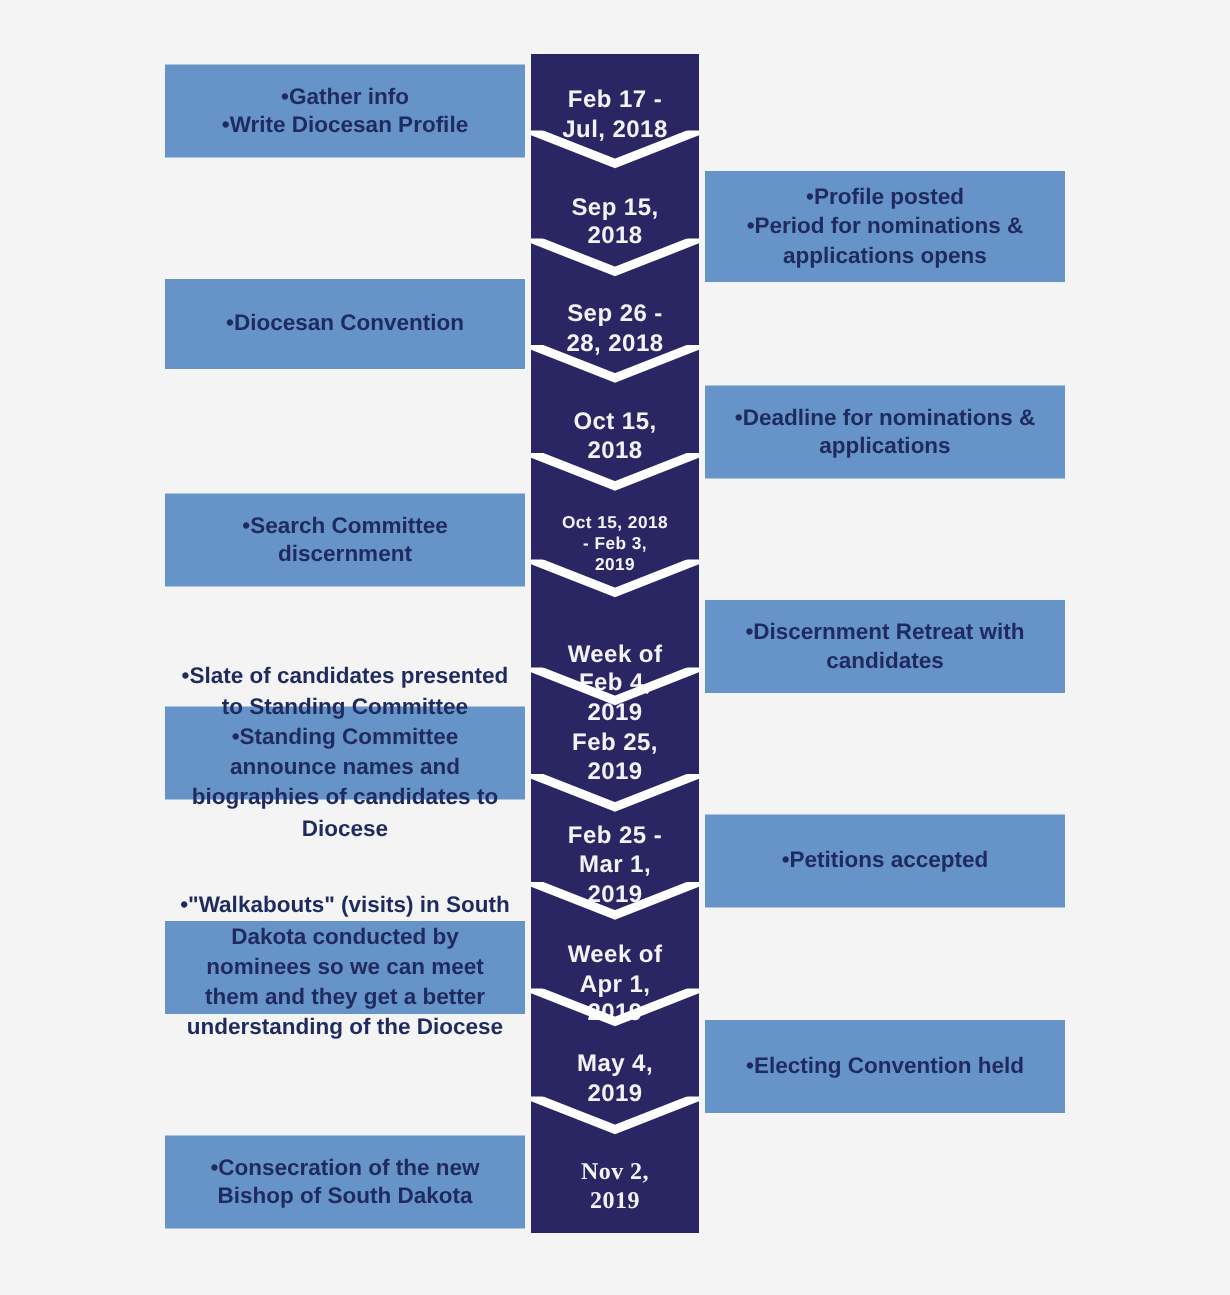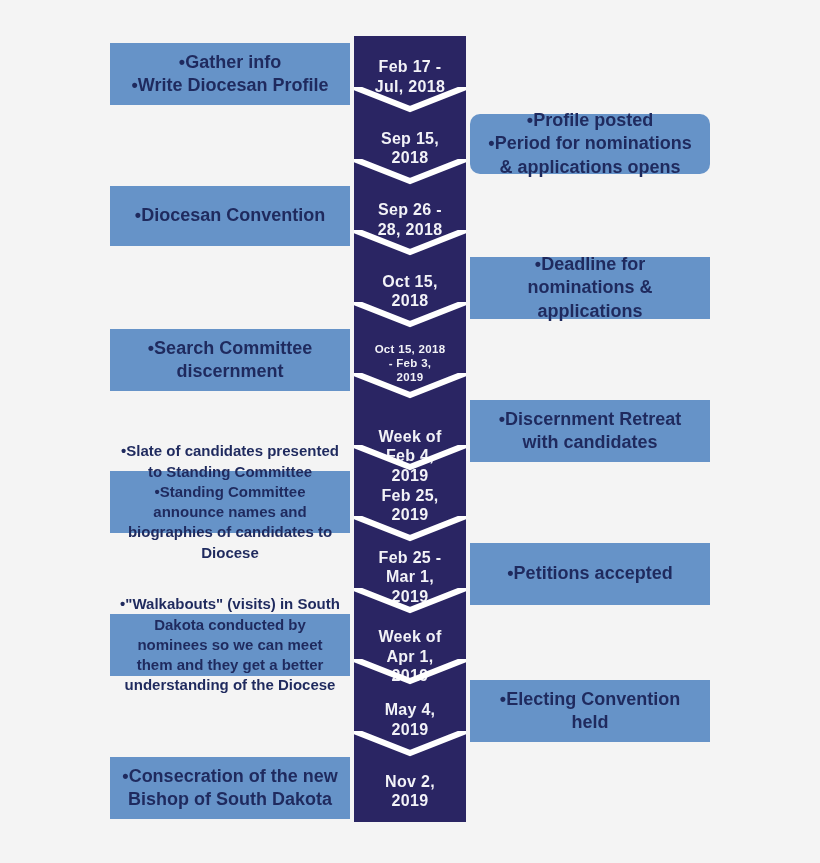--- a/index.html
+++ b/index.html
@@ -77,21 +77,21 @@
     text-align: center;
     color: #1f2a5e;
     padding: 4px 10px;
   }
   .side-box.left  { left: 110px;  width: 240px; }
   .side-box.right { left: 470px;  width: 240px; }
 
   .side-box .box-text {
     display: block;
     width: 100%;
-    font-size: 18px;
+    font-size: 15px;
     font-weight: bold;
     line-height: 1.3;
   }
   .side-box.tiny .box-text {
     font-size: 15px;
     line-height: 1.35;
   }
   .bullet-line { display: block; white-space: pre-wrap; }
 </style>
 </head>
@@ -133,21 +133,21 @@
 Mar 1, 2019</span>
       </div>
       <div class="chevron-seg" style="top: 580px; height: 71.4545px;">
         <span class="seg-label">Week of
 Apr 1, 2019</span>
       </div>
       <div class="chevron-seg" style="top: 643.091px; height: 71.4545px;">
         <span class="seg-label">May 4,
 2019</span>
       </div>
-      <div class="chevron-seg" style="top: 714.545px; height: 71.4545px;">
+      <div class="chevron-seg" style="top: 714.545px; height: 71.4545px; font-family: Liberation Serif, serif;">
         <span class="seg-label">Nov 2,
 2019</span>
       </div>
       <div class="chev-sep" style="top: 51.4545px;">
         <svg width="112" height="28" viewBox="0 0 112 28">
           <polyline points="0,0 56,22 112,0" fill="none" stroke="#ffffff" stroke-width="6" stroke-linejoin="miter" vector-effect="non-scaling-stroke"></polyline>
         </svg>
       </div>
       <div class="chev-sep" style="top: 122.909px;">
         <svg width="112" height="28" viewBox="0 0 112 28">
@@ -196,21 +196,21 @@
       </div>
     </div>
 
   <div id="side-boxes-layer">
       <div class="side-box left" style="top: 43px; height: 62px;">
         <span class="box-text">
           <span class="bullet-line">•Gather info</span>
           <span class="bullet-line">•Write Diocesan Profile</span>
         </span>
       </div>
-      <div class="side-box right" style="top: 114px; height: 60px; border-radius: 10px;">
+      <div class="side-box right" style="top: 114px; height: 74px;">
         <span class="box-text">
           <span class="bullet-line">•Profile posted</span>
           <span class="bullet-line">•Period for nominations &amp; applications opens</span>
         </span>
       </div>
       <div class="side-box left" style="top: 186px; height: 60px;">
         <span class="box-text">
           <span class="bullet-line">•Diocesan Convention</span>
         </span>
       </div>

